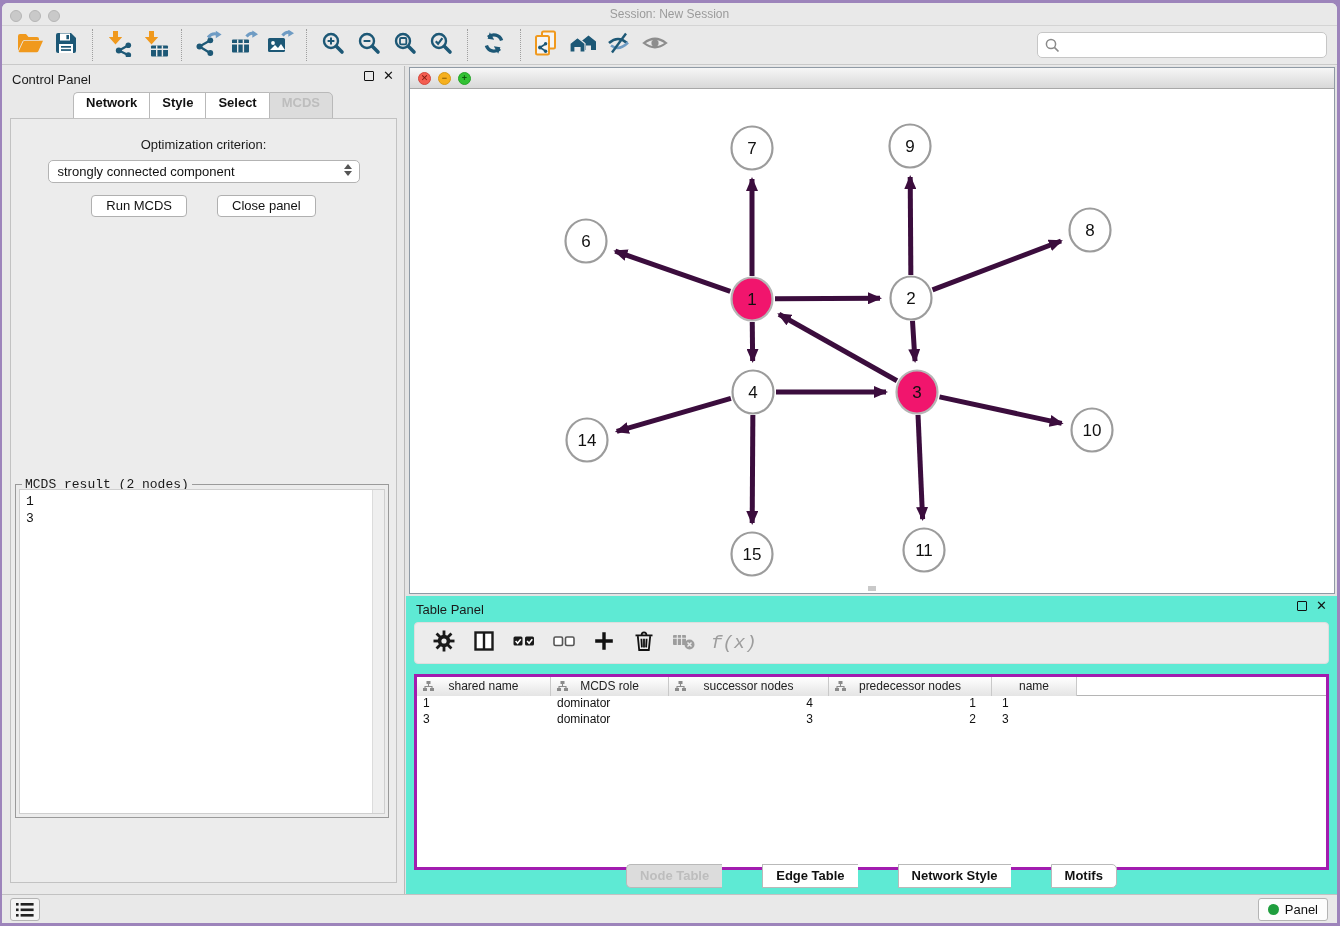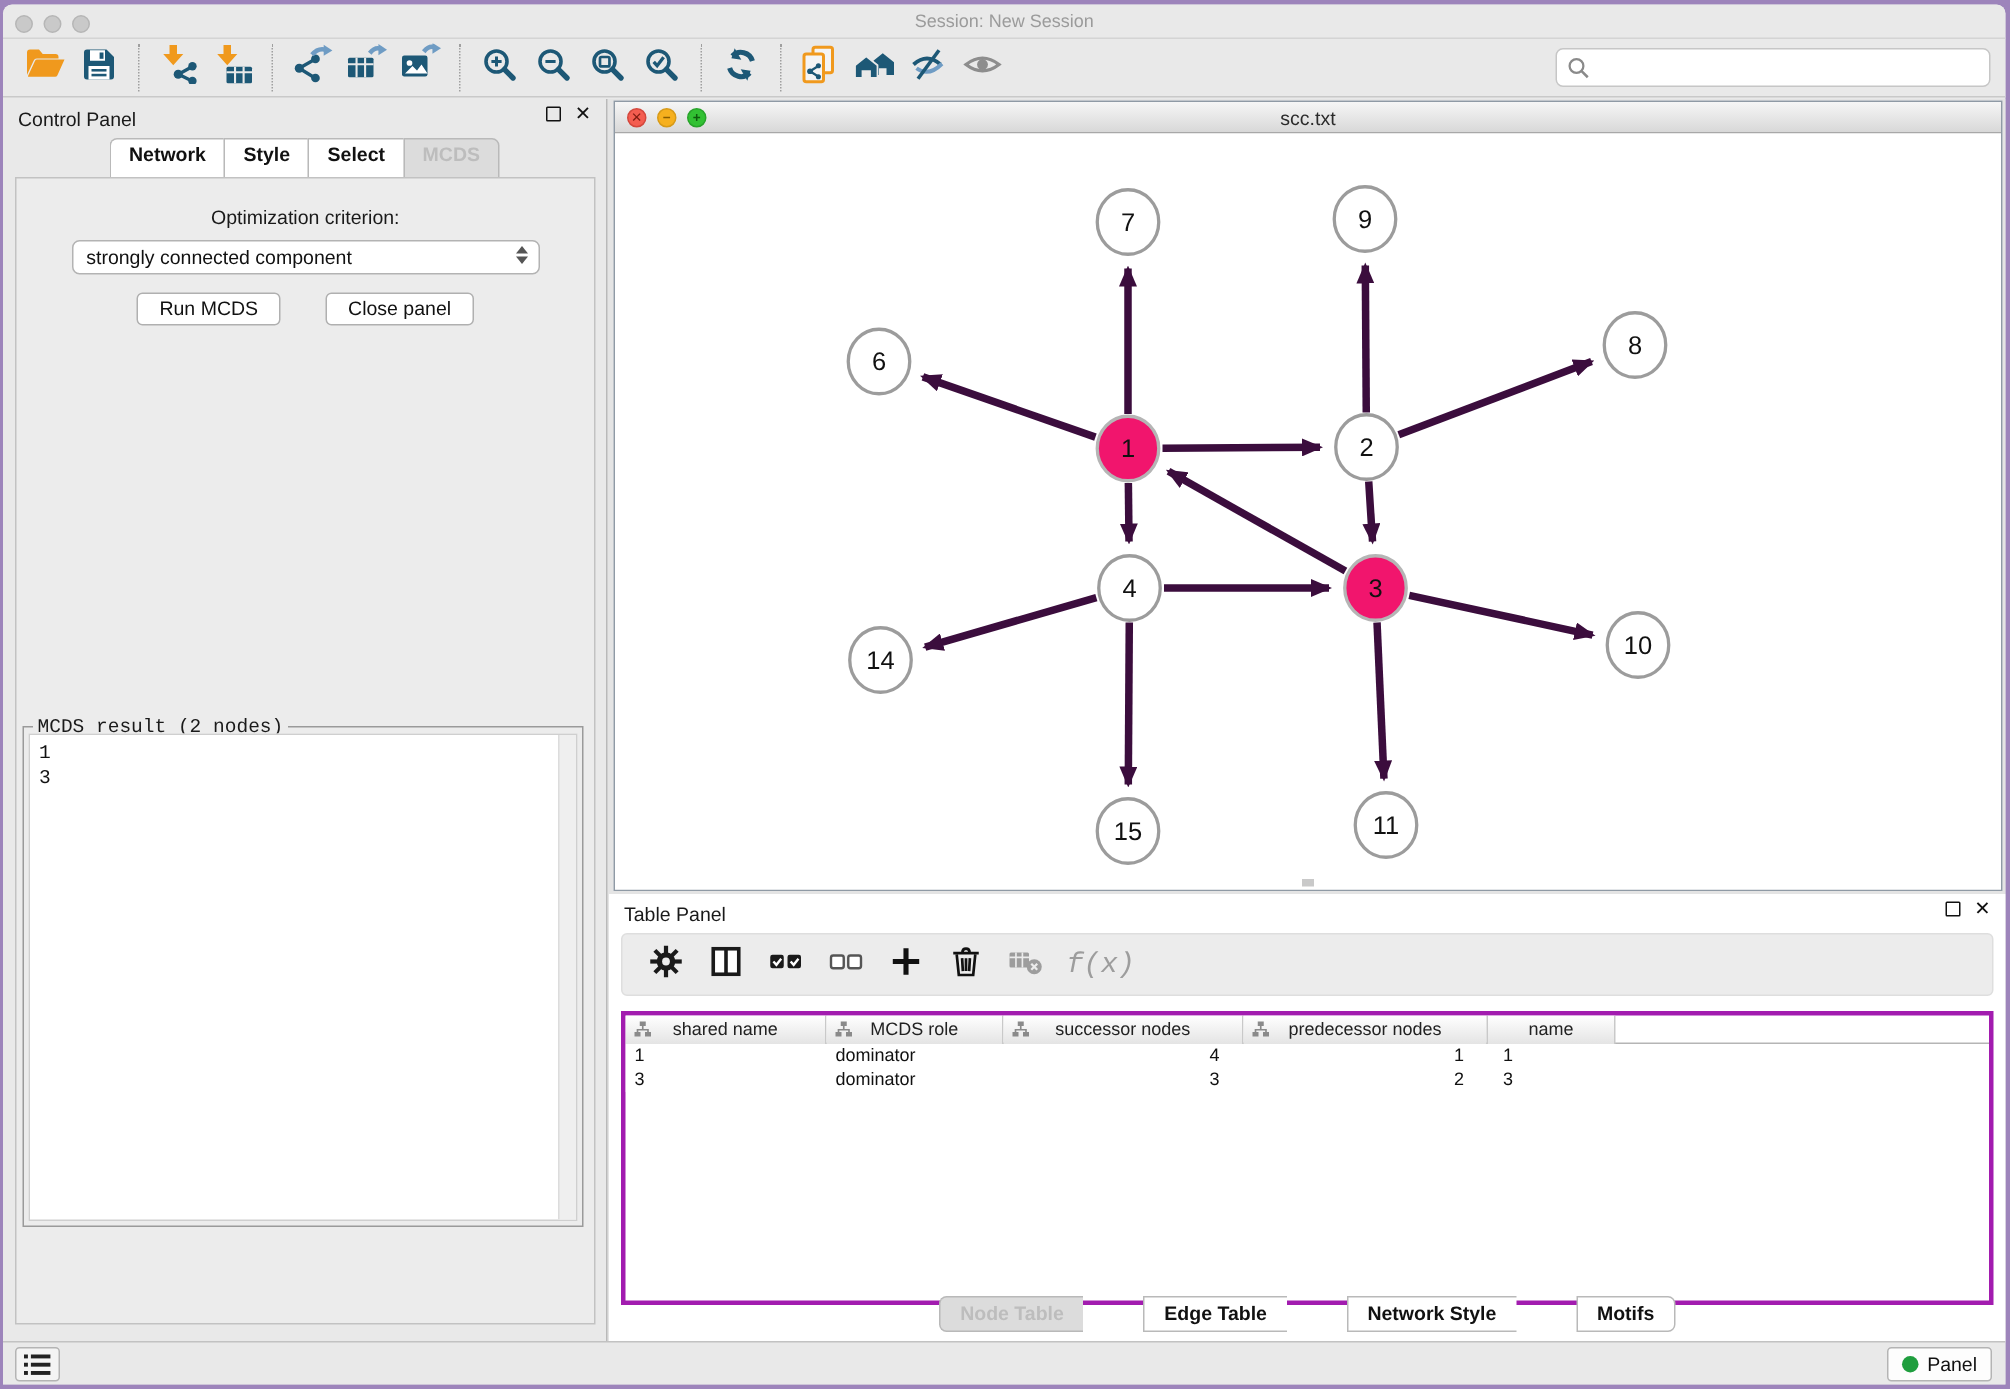--- a/index.html
+++ b/index.html
@@ -58,21 +58,21 @@
   .mini-tl { position:absolute; left:8px; top:4px; display:flex; gap:7px; }
   .mtl { width:13px; height:13px; border-radius:50%; font-size:9px; font-weight:bold; display:flex; align-items:center; justify-content:center; line-height:1; }
   .mtl.red { background:#f45d50; border:1px solid #d3473c; color:#7e1a10; }
   .mtl.yel { background:#f6b01e; border:1px solid #d79a17; color:#8a5d00; }
   .mtl.grn { background:#32c133; border:1px solid #27a32a; color:#0e5c0e; }
   .netwin-title .t { position:absolute; left:0; right:0; top:3px; text-align:center; font-size:13px; color:#2b2b2b; }
   .canvas { position:relative; width:100%; height:504px; background:#fff; }
   .resize-nub { position:absolute; left:50%; bottom:2px; width:8px; height:5px; margin-left:-4px; background:#c9c9c9; }
 
   
-  .tpanel { position:absolute; left:0; right:0; top:530px; bottom:0; background:#ffffff; }
+  .tpanel { position:absolute; left:0; right:0; top:530px; bottom:0; background:#5eead4; }
   .tp-toolbar { position:absolute; left:8px; right:8px; top:26px; height:42px; background:#ececec; border:1px solid #dedede; border-radius:4px; display:flex; align-items:center; gap:6px; padding-left:12px; }
   .tp-btn { width:34px; height:34px; display:flex; align-items:center; justify-content:center; }
   .fx { font-family:Liberation Mono, monospace; font-style:italic; font-size:19px; color:#9d9d9d; padding-left:4px; }
   .ntable { position:absolute; left:8px; right:8px; top:78px; height:196px; background:#fff; border:3px solid #a21caf; overflow:hidden; }
   .thead { display:flex; height:19px; border-bottom:1px solid #b5b5b5; }
   .th { position:relative; height:19px; background:linear-gradient(#ffffff,#e4e4e4); border-right:1px solid #c9c9c9; font-size:12px; color:#222; text-align:center; line-height:18px; }
   .th .hicon { position:absolute; left:5px; top:3px; }
   .trow { display:flex; height:16px; font-size:12px; color:#111; background:#fff; }
   .td { height:16px; line-height:15px; overflow:hidden; white-space:nowrap; }
   .td.l { padding-left:6px; } .td.l2 { padding-left:10px; } .td.r { text-align:right; padding-right:16px; }
@@ -282,21 +282,20 @@
 
     <div class="rightcol">
 
       <div class="netwin">
         <div class="netwin-title">
           <span class="mini-tl">
             <span class="mtl red">✕</span>
             <span class="mtl yel">−</span>
             <span class="mtl grn">+</span>
           </span>
-          <span class="t">scc.txt</span>
         </div>
         <div class="canvas" id="net-canvas"><svg width="928" height="504">
               <defs>
                 <marker id="arw" markerWidth="14" markerHeight="12" refX="12" refY="6" orient="auto" markerUnits="userSpaceOnUse">
                   <path d="M0 0 L14 6 L0 12 Z" fill="#3b0d3d"></path>
                 </marker>
               </defs>
               <line x1="342" y1="187" x2="342" y2="90" stroke="#3b0d3d" stroke-width="5" marker-end="url(#arw)"></line>
               <line x1="320.28718253123094" y1="202.4135938964542" x2="205.2651018057322" y2="162.22515605260523" stroke="#3b0d3d" stroke-width="5" marker-end="url(#arw)"></line>
               <line x1="364.9995451264251" y1="209.85534877278977" x2="470.00061309047044" y2="209.1949646975442" stroke="#3b0d3d" stroke-width="5" marker-end="url(#arw)"></line>

